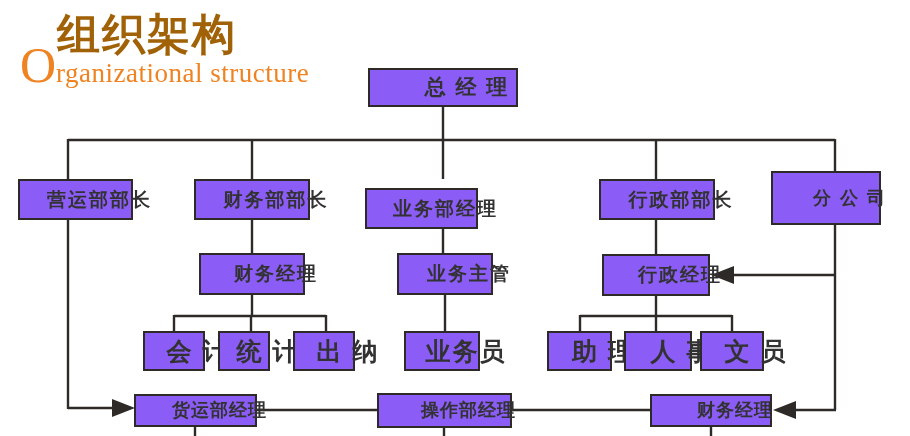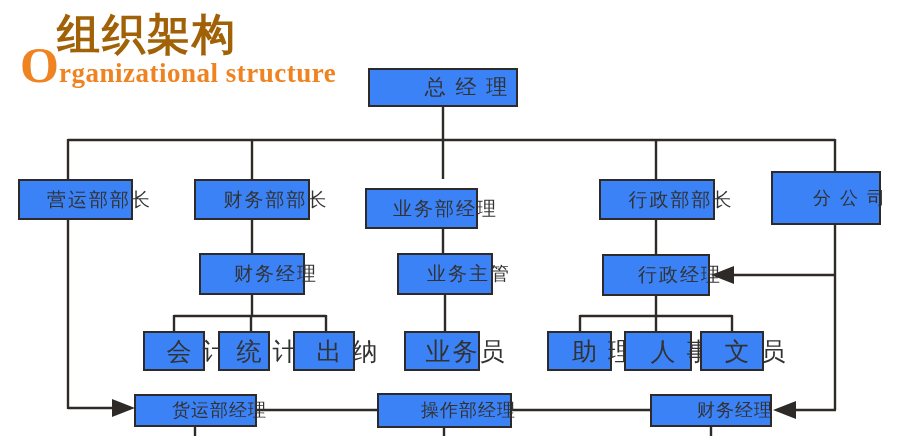--- a/index.html
+++ b/index.html
@@ -26,21 +26,21 @@
     letter-spacing: 2px;
     color: #a16207;
     white-space: nowrap;
   }
   .title-en {
     position: absolute;
     left: 20px;
     top: 40px;
     color: #ef8322;
     font-family: "Liberation Serif", serif;
-    font-weight: bold;
+    font-weight: normal;
     white-space: nowrap;
   }
   .title-en .initial {
     font-size: 50px;
     line-height: 50px;
     vertical-align: baseline;
   }
   .title-en .rest {
     font-size: 27px;
     letter-spacing: 0.5px;
@@ -52,29 +52,29 @@
     left: 0;
     top: 0;
     width: 910px;
     height: 436px;
     pointer-events: none;
   }
   
   .node {
     position: absolute;
     box-sizing: border-box;
-    background: #3b82f6;
+    background: #8b5cf6;
     border: 2.5px solid #2e2a27;
     display: flex;
     flex-direction: column;
     align-items: center;
     justify-content: center;
     text-align: center;
     color: #323232;
-    font-weight: normal;
+    font-weight: bold;
     font-size: 19px;
     letter-spacing: 2px;
     line-height: 1.15;
     white-space: nowrap;
     padding-left: 48px;
   }
   .node.gm { font-size: 21px; }
   .node.small { font-size: 25px; }
   .node.bottom { font-size: 18px; letter-spacing: 1px; }
   .node.two-line { font-size: 18px; letter-spacing: 2px; line-height: 1.25; }

